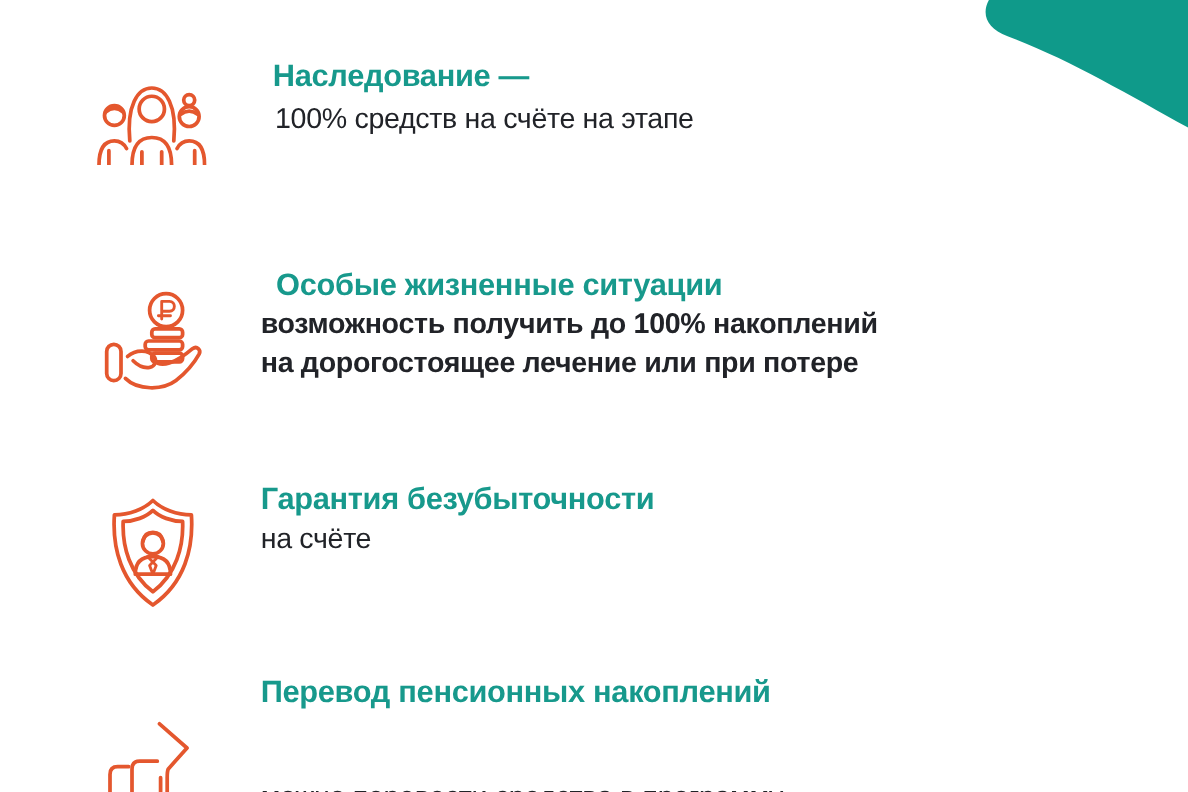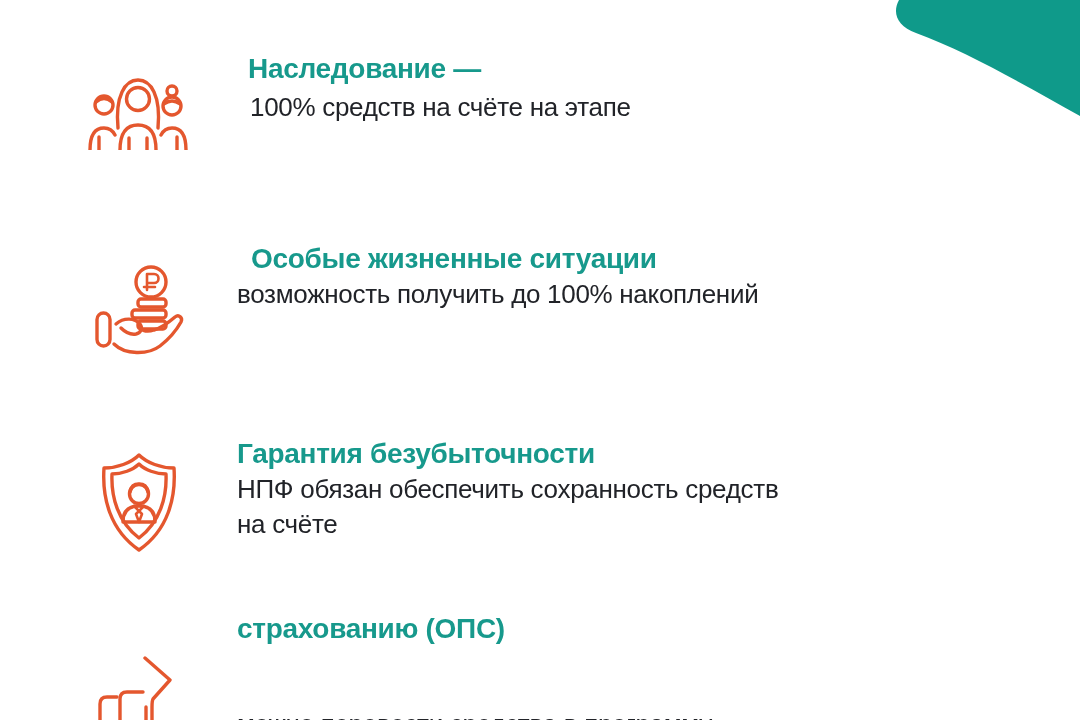--- a/index.html
+++ b/index.html
@@ -19,21 +19,21 @@
     line-height:35px;letter-spacing:-0.3px;
   }
   .line{display:block;white-space:nowrap;}
   
   .s1i{left:88px;top:74px;width:100px;height:76px;}
   .s1t{left:248px;top:52px;}
   .s1b{left:250px;top:90px;}
   
   .s2i{left:94px;top:262px;width:96px;height:102px;}
   .s2t{left:251px;top:242px;}
-  .s2b{left:237px;top:277px;}
+  .s2b{left:237px;top:277px;font-weight:bold;}
   
   .s3i{left:92px;top:450px;width:94px;height:108px;}
   .s3t{left:237px;top:437px;}
   .s3b{left:237px;top:472px;}
   
   .s4i{left:95px;top:655px;width:90px;height:65px;}
   .s4t{left:237px;top:612px;}
   .s4b{left:237px;top:707px;}
   .stroke{fill:none;stroke:#e4572e;stroke-width:3.4;stroke-linecap:round;stroke-linejoin:round;}
   .stroke-thin{fill:none;stroke:#e4572e;stroke-width:2.6;stroke-linecap:round;stroke-linejoin:round;}
@@ -84,54 +84,54 @@
         <rect class="stroke" x="3" y="51" width="13" height="33" rx="6.5"></rect>
         <path class="stroke" d="M 22 62 C 30 55 41 56 46 62 C 49 66 47 71 42 72 C 36 73 30 69 27 66"></path>
         <path class="stroke" d="M 20 82 C 31 93 54 93 66 84 C 75 77 82 69 87 60 C 89 56 85 52 81 55 C 74 61 67 66 60 68 C 54 70 49 69 46 66"></path>
       </svg>
     </div>
     <h2 class="title s2t">
       <span class="line">Особые жизненные ситуации</span>
     </h2>
     <p class="body s2b">
       <span class="line">возможность получить до 100% накоплений</span>
+      <span class="line">на дорогостоящее лечение или при потере</span>
     </p>
   </section>
 
   <section>
     <div class="icon s3i">
       <svg viewBox="0 0 94 108" aria-hidden="true">
         <path class="stroke" d="M 47 5 C 39 13 25 18 12 18 C 10 48 18 80 47 100 C 76 80 84 48 82 18 C 69 18 55 13 47 5 Z"></path>
         <path class="stroke" d="M 47 14 C 41 20 30 24 20 24 C 19 47 26 72 47 88 C 68 72 75 47 74 24 C 64 24 53 20 47 14 Z"></path>
         <path class="stroke" d="M 38 42 C 39 36 43 34 47 34 C 51 34 55 36 56 42"></path>
         <circle class="stroke" cx="47" cy="44" r="9.5"></circle>
         <path class="stroke" d="M 31 72 C 31 60 38 56 47 56 C 56 56 63 60 63 72 L 31 72"></path>
         <path class="stroke-thin" d="M 42 56 L 47 61 L 52 56"></path>
         <path class="stroke-thin" d="M 47 61 L 44 64 L 47 72 L 50 64 Z"></path>
       </svg>
     </div>
     <h2 class="title s3t">
       <span class="line">Гарантия безубыточности</span>
     </h2>
     <p class="body s3b">
-      <span class="line">НПФ обязан обеспечить сохранность средств</span>
       <span class="line">на счёте</span>
     </p>
   </section>
 
   <section>
     <div class="icon s4i">
       <svg viewBox="0 0 90 65" aria-hidden="true">
         <path class="stroke" d="M 5 65 V 49 Q 5 42 12 42 H 22"></path>
         <path class="stroke" d="M 25 65 V 44 Q 25 37 32 37 H 48"></path>
         <path class="stroke" d="M 50 3 L 75 25 L 58 44 C 57 46 57 48 57 52 V 65"></path>
         <path class="stroke" d="M 51 52 V 65"></path>
       </svg>
     </div>
     <h2 class="title s4t">
-      <span class="line">страхованию (ОПС)</span>
+      <span class="line">Перевод пенсионных накоплений</span>
     </h2>
     <p class="body s4b">
       <span class="line">можно перевести средства в программу</span>
     </p>
   </section>
 
 </div>
 
 </body></html>

